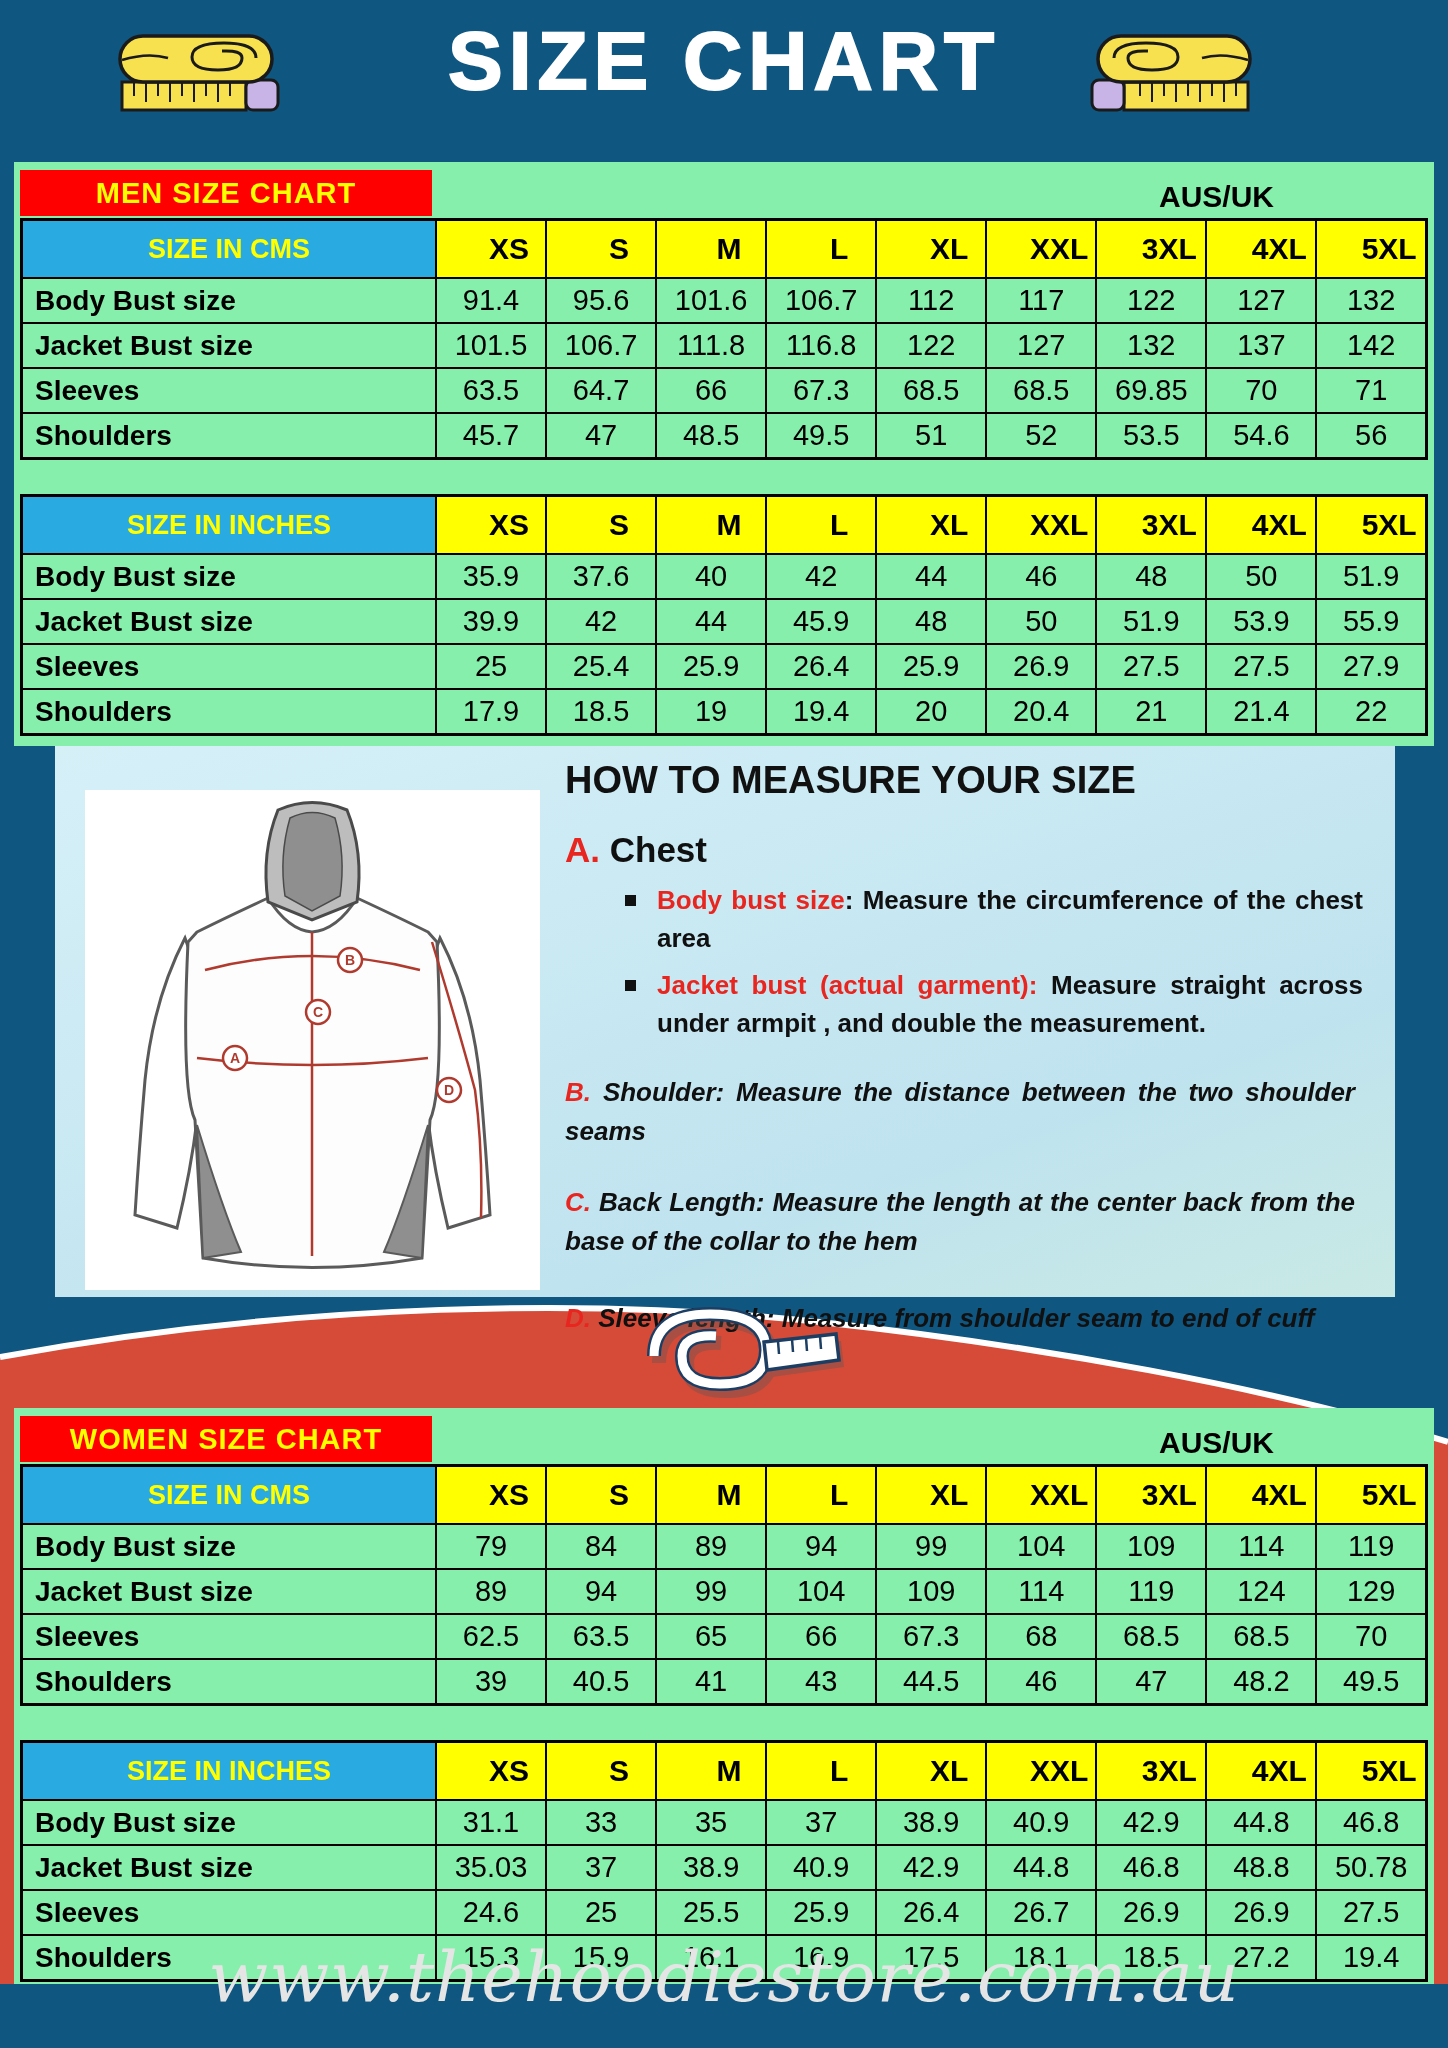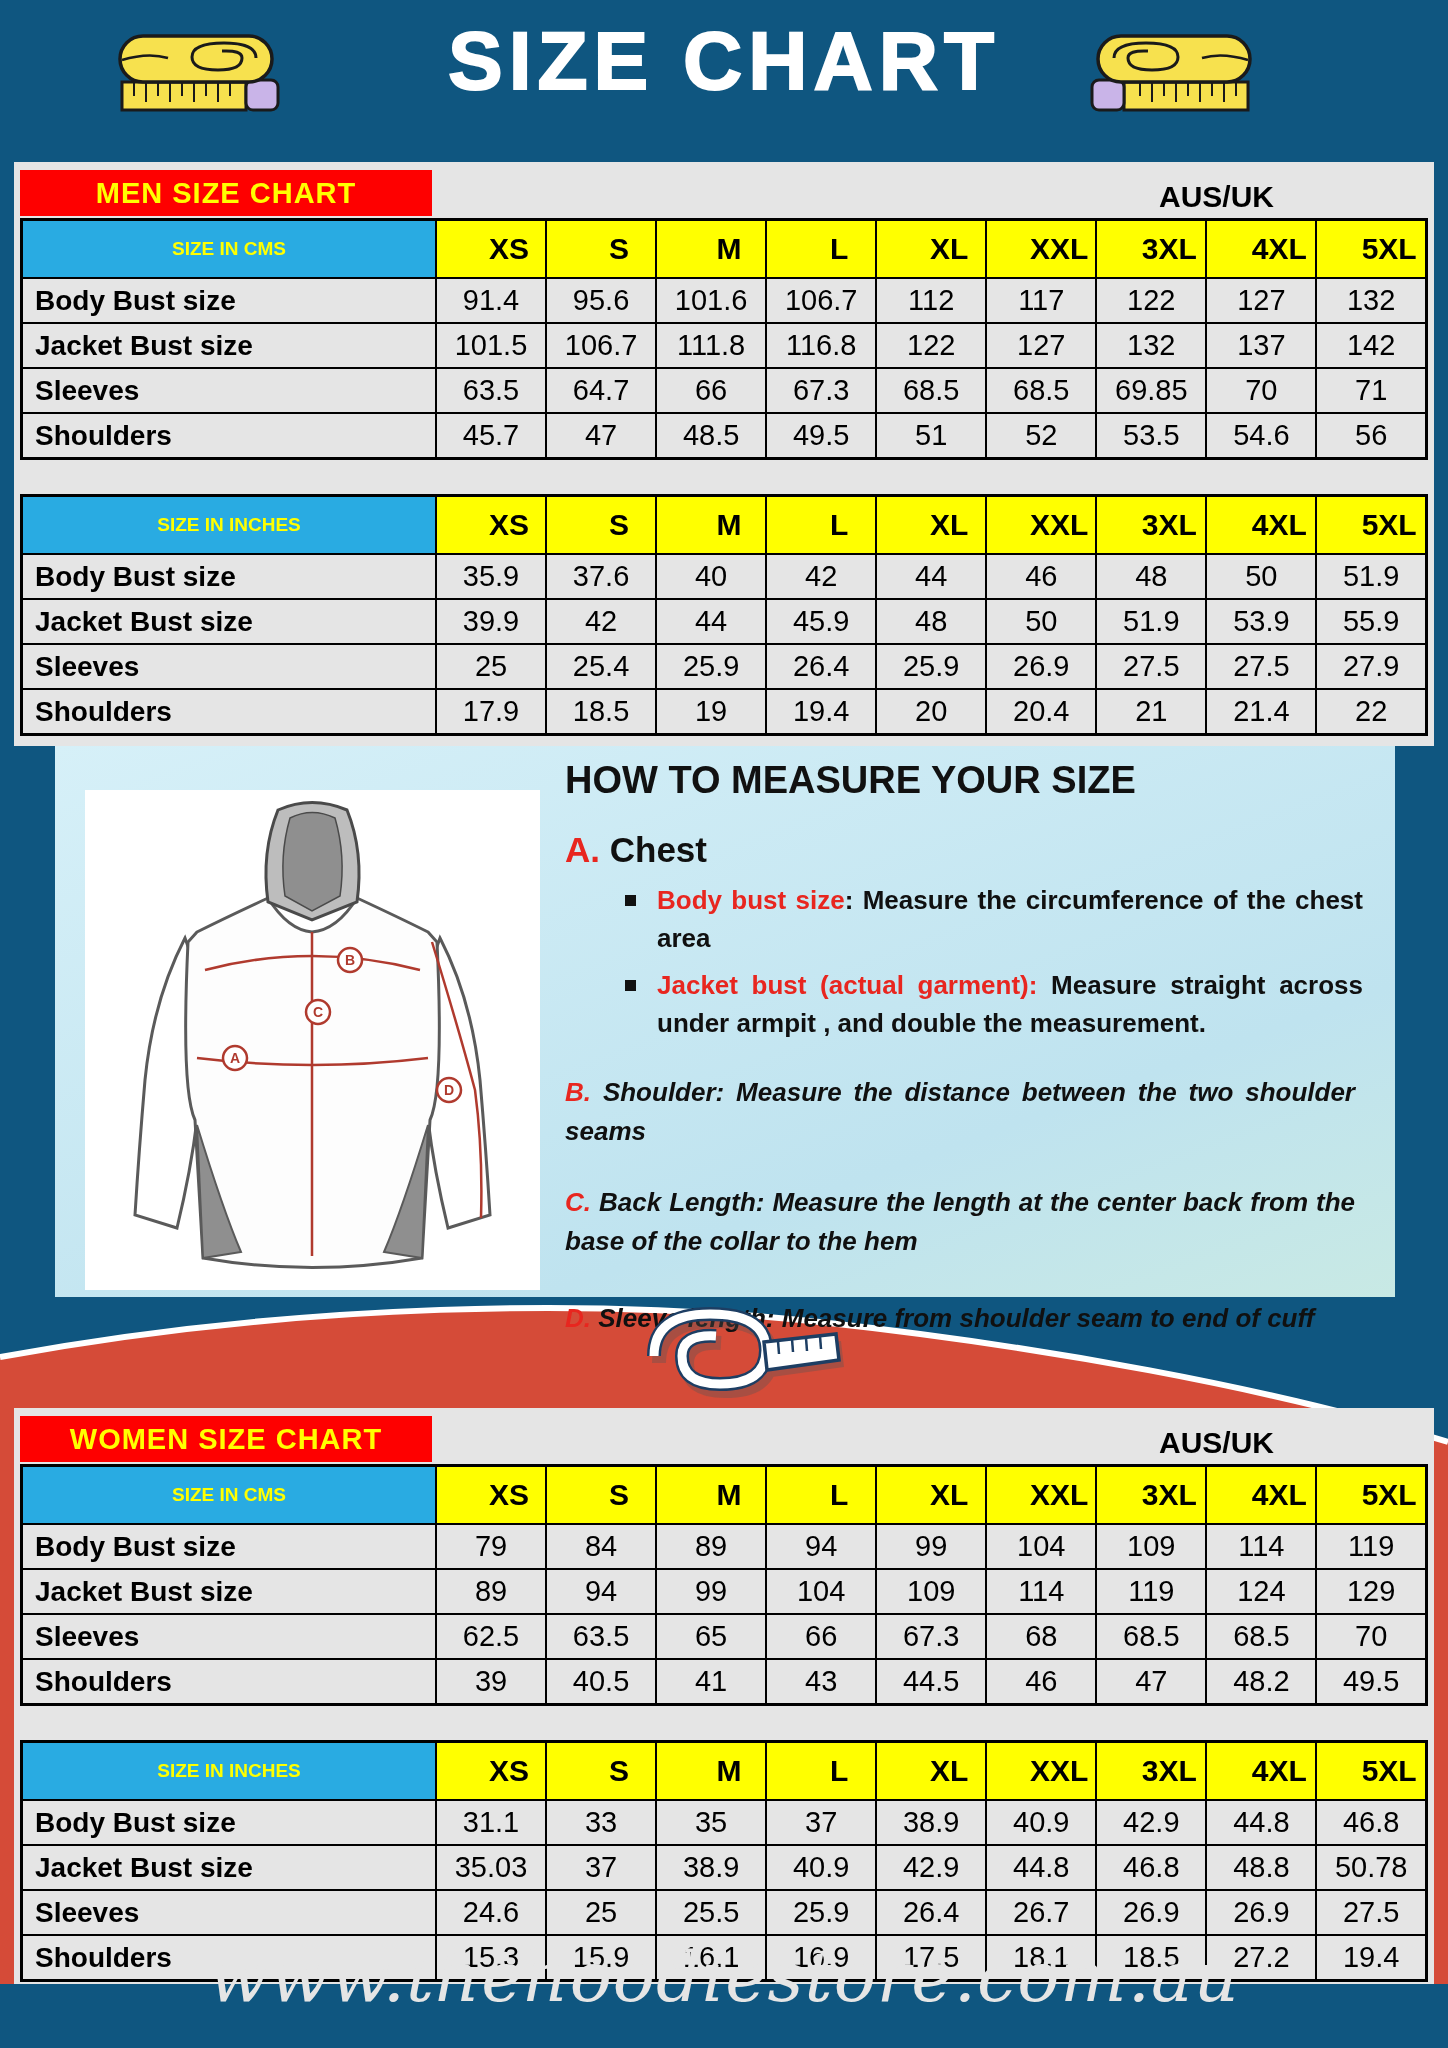--- a/index.html
+++ b/index.html
@@ -6,30 +6,30 @@
   .page{position:relative;width:1448px;height:2048px;background:#0f5680;overflow:hidden;
         font-family:"Liberation Sans",sans-serif;}
   
   .page-title{position:absolute;top:14px;left:0;width:100%;text-align:center;margin:0;
         font-size:82px;font-weight:900;color:#ffffff;letter-spacing:6px;
         -webkit-text-stroke:2px #ffffff;}
   .tape{position:absolute;width:190px;height:96px;}
   .tape-left{left:108px;top:30px;}
   .tape-right{left:1072px;top:30px;transform:scaleX(-1);}
   
-  .panel{position:absolute;left:14px;width:1408px;background:#e5e5e5;padding:8px 6px 10px 6px;z-index:3;}
+  .panel{position:absolute;left:14px;width:1408px;background:#86efac;padding:8px 6px 10px 6px;z-index:3;}
   .men-panel{top:162px;}
   .women-panel{top:1408px;}
   .chart-label{width:412px;height:46px;background:#fe0000;color:#ffff00;font-weight:bold;
         font-size:29px;display:flex;align-items:center;justify-content:center;letter-spacing:1px;}
   .region{position:absolute;top:18px;right:160px;font-size:30px;font-weight:bold;color:#000;}
   .size-table{width:1408px;border-collapse:collapse;table-layout:fixed;border:3px solid #000;margin-top:2px;}
   .size-table td{border:2px solid #000;text-align:center;padding:0;white-space:nowrap;overflow:hidden;color:#000;}
   .size-table tr td:first-child{width:412px;}
-  .size-table .unit-head{background:#29abe2;color:#ffff00;font-weight:bold;font-size:19px;height:56px;}
+  .size-table .unit-head{background:#29abe2;color:#ffff00;font-weight:bold;font-size:27px;height:56px;}
   .size-table .size-head{background:#ffff00;font-weight:bold;font-size:30px;height:56px;padding-left:36px;}
   .size-table .row-label{text-align:left;padding-left:12px;font-weight:bold;font-size:28px;height:43px;}
   .size-table .val{font-size:29px;height:43px;}
   .gap-table{margin-top:34px;}
   
   .howto{position:absolute;left:55px;top:745px;width:1340px;height:552px;z-index:2;
         background:linear-gradient(160deg,#d6f0f8 0%,#bfe3ef 70%,#c8e9e4 100%);}
   .diagram-box{position:absolute;left:30px;top:45px;width:455px;height:500px;background:#ffffff;}
   .howto-right{position:absolute;left:510px;top:14px;width:805px;color:#101010;}
   .howto-title{font-size:38px;font-weight:700;color:#111;margin:0 0 28px 0;}

